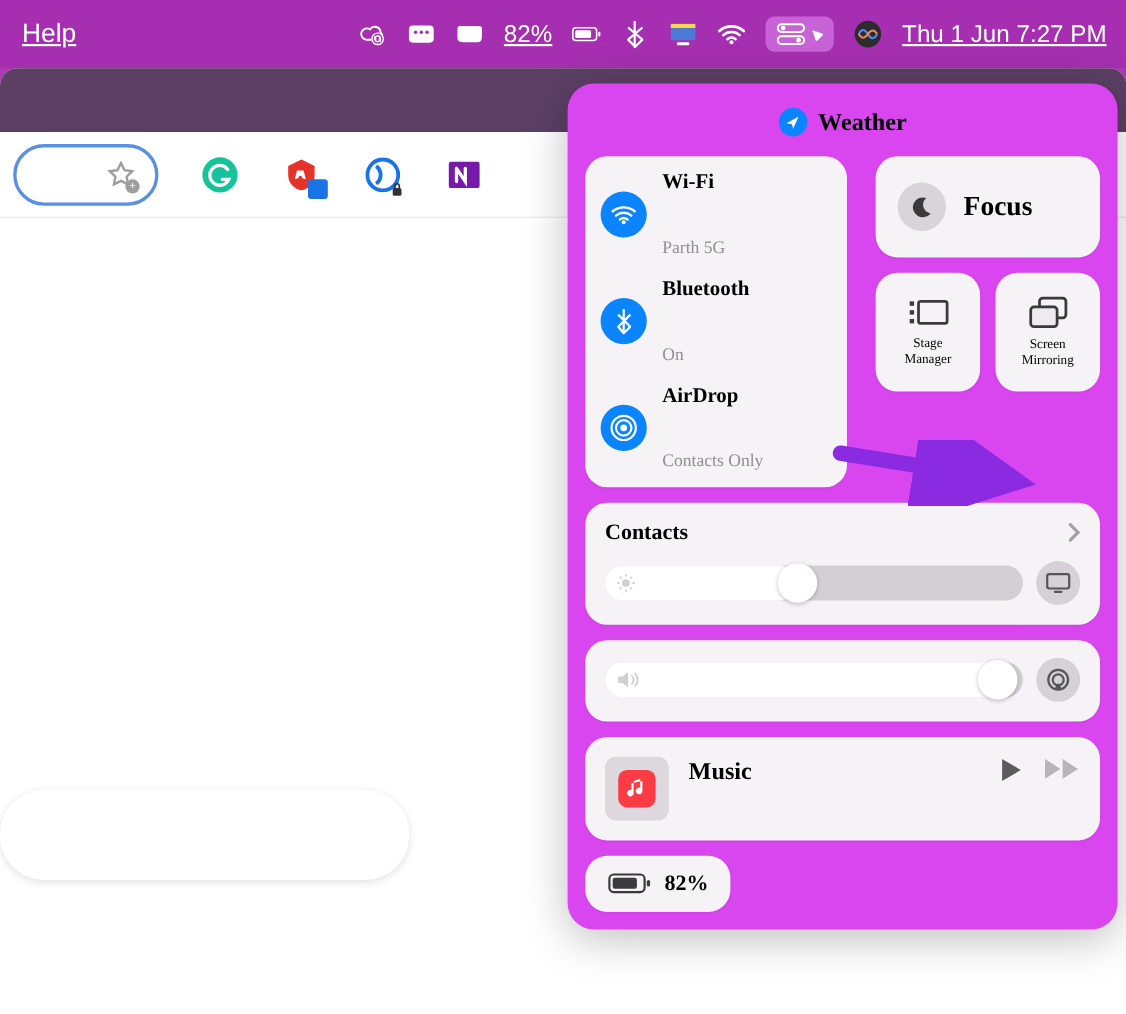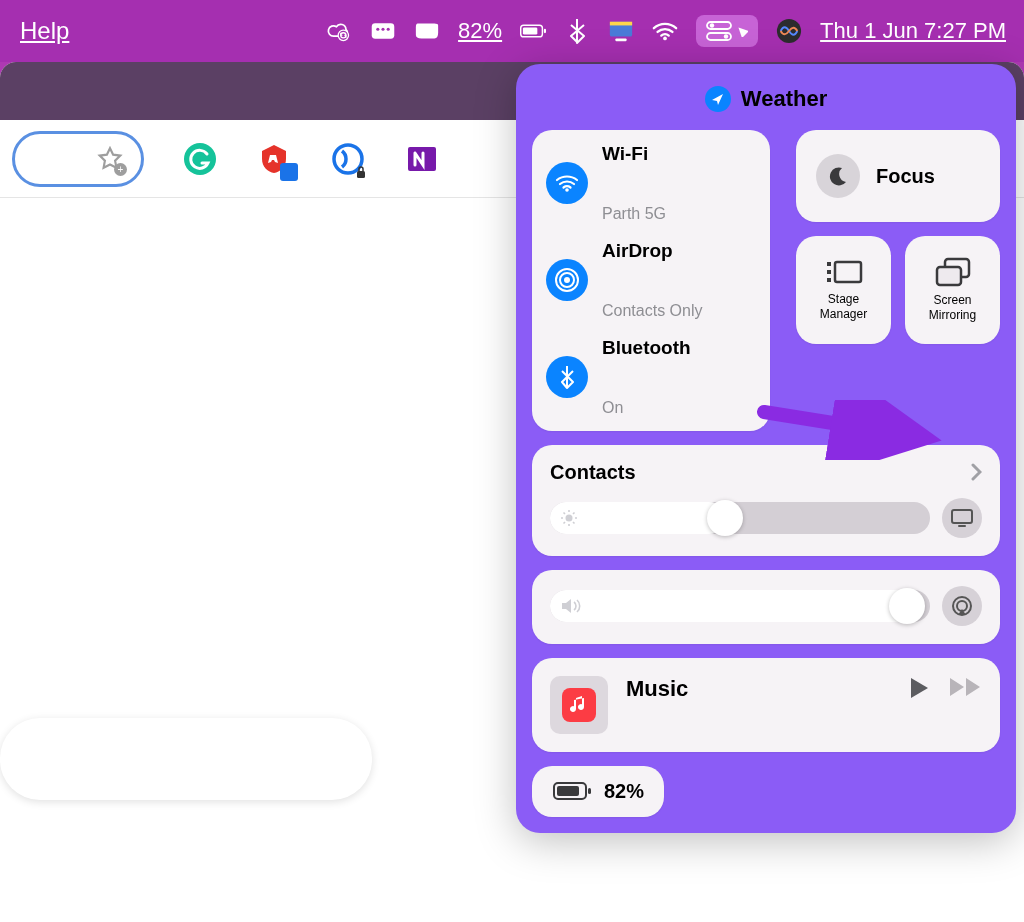--- a/index.html
+++ b/index.html
@@ -80,27 +80,28 @@
     left:0; top:520px;
     width:372px; height:82px;
     background:#fff;
     border-radius:40px;
     box-shadow: 0 2px 8px rgba(0,0,0,0.12);
   }
 
   
   .cc-panel {
     position:absolute;
-    top:64px;
+    top:76px;
     right:8px;
     width:500px;
-    background:#8b5cf6;
+    background:#d946ef;
     border-radius:24px;
     box-shadow: 0 8px 40px rgba(0,0,0,0.25);
     padding:16px;
+    font-family:Liberation Serif, serif;
   }
   .cc-weather {
     display:flex; align-items:center; justify-content:center;
     gap:10px; margin: 6px 0 18px 0;
     font-size:22px; font-weight:600;
   }
   .cc-weather-icon {
     width:26px; height:26px; background:#0a84ff; border-radius:50%;
     display:flex; align-items:center; justify-content:center;
   }
@@ -112,21 +113,21 @@
   }
   .cc-connectivity { flex: 0 0 238px; padding:14px; display:flex; flex-direction:column; gap:18px; }
   .cc-conn-item { display:flex; align-items:center; gap:14px; }
   .cc-conn-circle { width:42px; height:42px; border-radius:50%; background:#0a84ff; display:flex; align-items:center; justify-content:center; flex-shrink:0; }
   .cc-conn-text .t { font-size:19px; font-weight:600; line-height:1.1; }
   .cc-conn-text .s { font-size:16px; color:#8e8e93;margin-top:40px; }
 
   .cc-right-col { flex:1; display:flex; flex-direction:column; gap:14px; }
   .cc-focus { height:92px; display:flex; align-items:center; gap:16px; padding:0 20px; }
   .cc-focus-circle { width:44px; height:44px; border-radius:50%; background:#d8d4d9; display:flex; align-items:center; justify-content:center; }
-  .cc-focus-label { font-size:20px; font-weight:600; }
+  .cc-focus-label { font-size:25px; font-weight:600; }
   .cc-two { display:flex; gap:14px; }
   .cc-square { flex:1; height:108px; display:flex; flex-direction:column; align-items:center; justify-content:center; gap:6px; }
   .cc-sq-label { font-size:12px; font-weight:500; text-align:center; line-height:1.25; }
 
   .cc-display, .cc-sound {
     margin-top:14px; padding:16px 18px 18px 18px;
     position: relative;
   }
   .cc-sec-header { display:flex; align-items:center; justify-content:space-between; margin-bottom:14px; }
   .cc-sec-title { font-size:20px; font-weight:600; }
@@ -316,40 +317,40 @@
               <circle cx="12" cy="17" r="1.8" fill="#fff"></circle>
             </svg>
         </div>
         <div class="cc-conn-text">
           <div class="t">Wi-Fi</div>
           <div class="s">Parth 5G</div>
         </div>
       </div>
       <div class="cc-conn-item">
         <div class="cc-conn-circle">
+          <svg width="14" height="24" viewBox="0 0 14 24">
+              <path d="M7 1v22l6-6L2 6m11 0L2 17l5 6" fill="none" stroke="#fff" stroke-width="2" stroke-linejoin="round"></path>
+            </svg>
+        </div>
+        <div class="cc-conn-text">
+          <div class="t">Bluetooth</div>
+          <div class="s">On</div>
+        </div>
+      </div>
+      <div class="cc-conn-item">
+        <div class="cc-conn-circle">
           <svg width="26" height="26" viewBox="0 0 26 26">
               <circle cx="13" cy="13" r="3" fill="#fff"></circle>
               <circle cx="13" cy="13" r="7" fill="none" stroke="#fff" stroke-width="2"></circle>
               <circle cx="13" cy="13" r="11" fill="none" stroke="#fff" stroke-width="2"></circle>
             </svg>
         </div>
         <div class="cc-conn-text">
           <div class="t">AirDrop</div>
           <div class="s">Contacts Only</div>
-        </div>
-      </div>
-      <div class="cc-conn-item">
-        <div class="cc-conn-circle">
-          <svg width="14" height="24" viewBox="0 0 14 24">
-              <path d="M7 1v22l6-6L2 6m11 0L2 17l5 6" fill="none" stroke="#fff" stroke-width="2" stroke-linejoin="round"></path>
-            </svg>
-        </div>
-        <div class="cc-conn-text">
-          <div class="t">Bluetooth</div>
-          <div class="s">On</div>
         </div>
       </div>
     </div>
 
     <div class="cc-right-col">
       <div class="cc-card cc-focus">
         <div class="cc-focus-circle">
           <svg width="22" height="22" viewBox="0 0 22 22">
               <path d="M15 3a9 9 0 1 0 4 14 8 8 0 0 1-4-14z" fill="#3a3a3c"></path>
             </svg>

